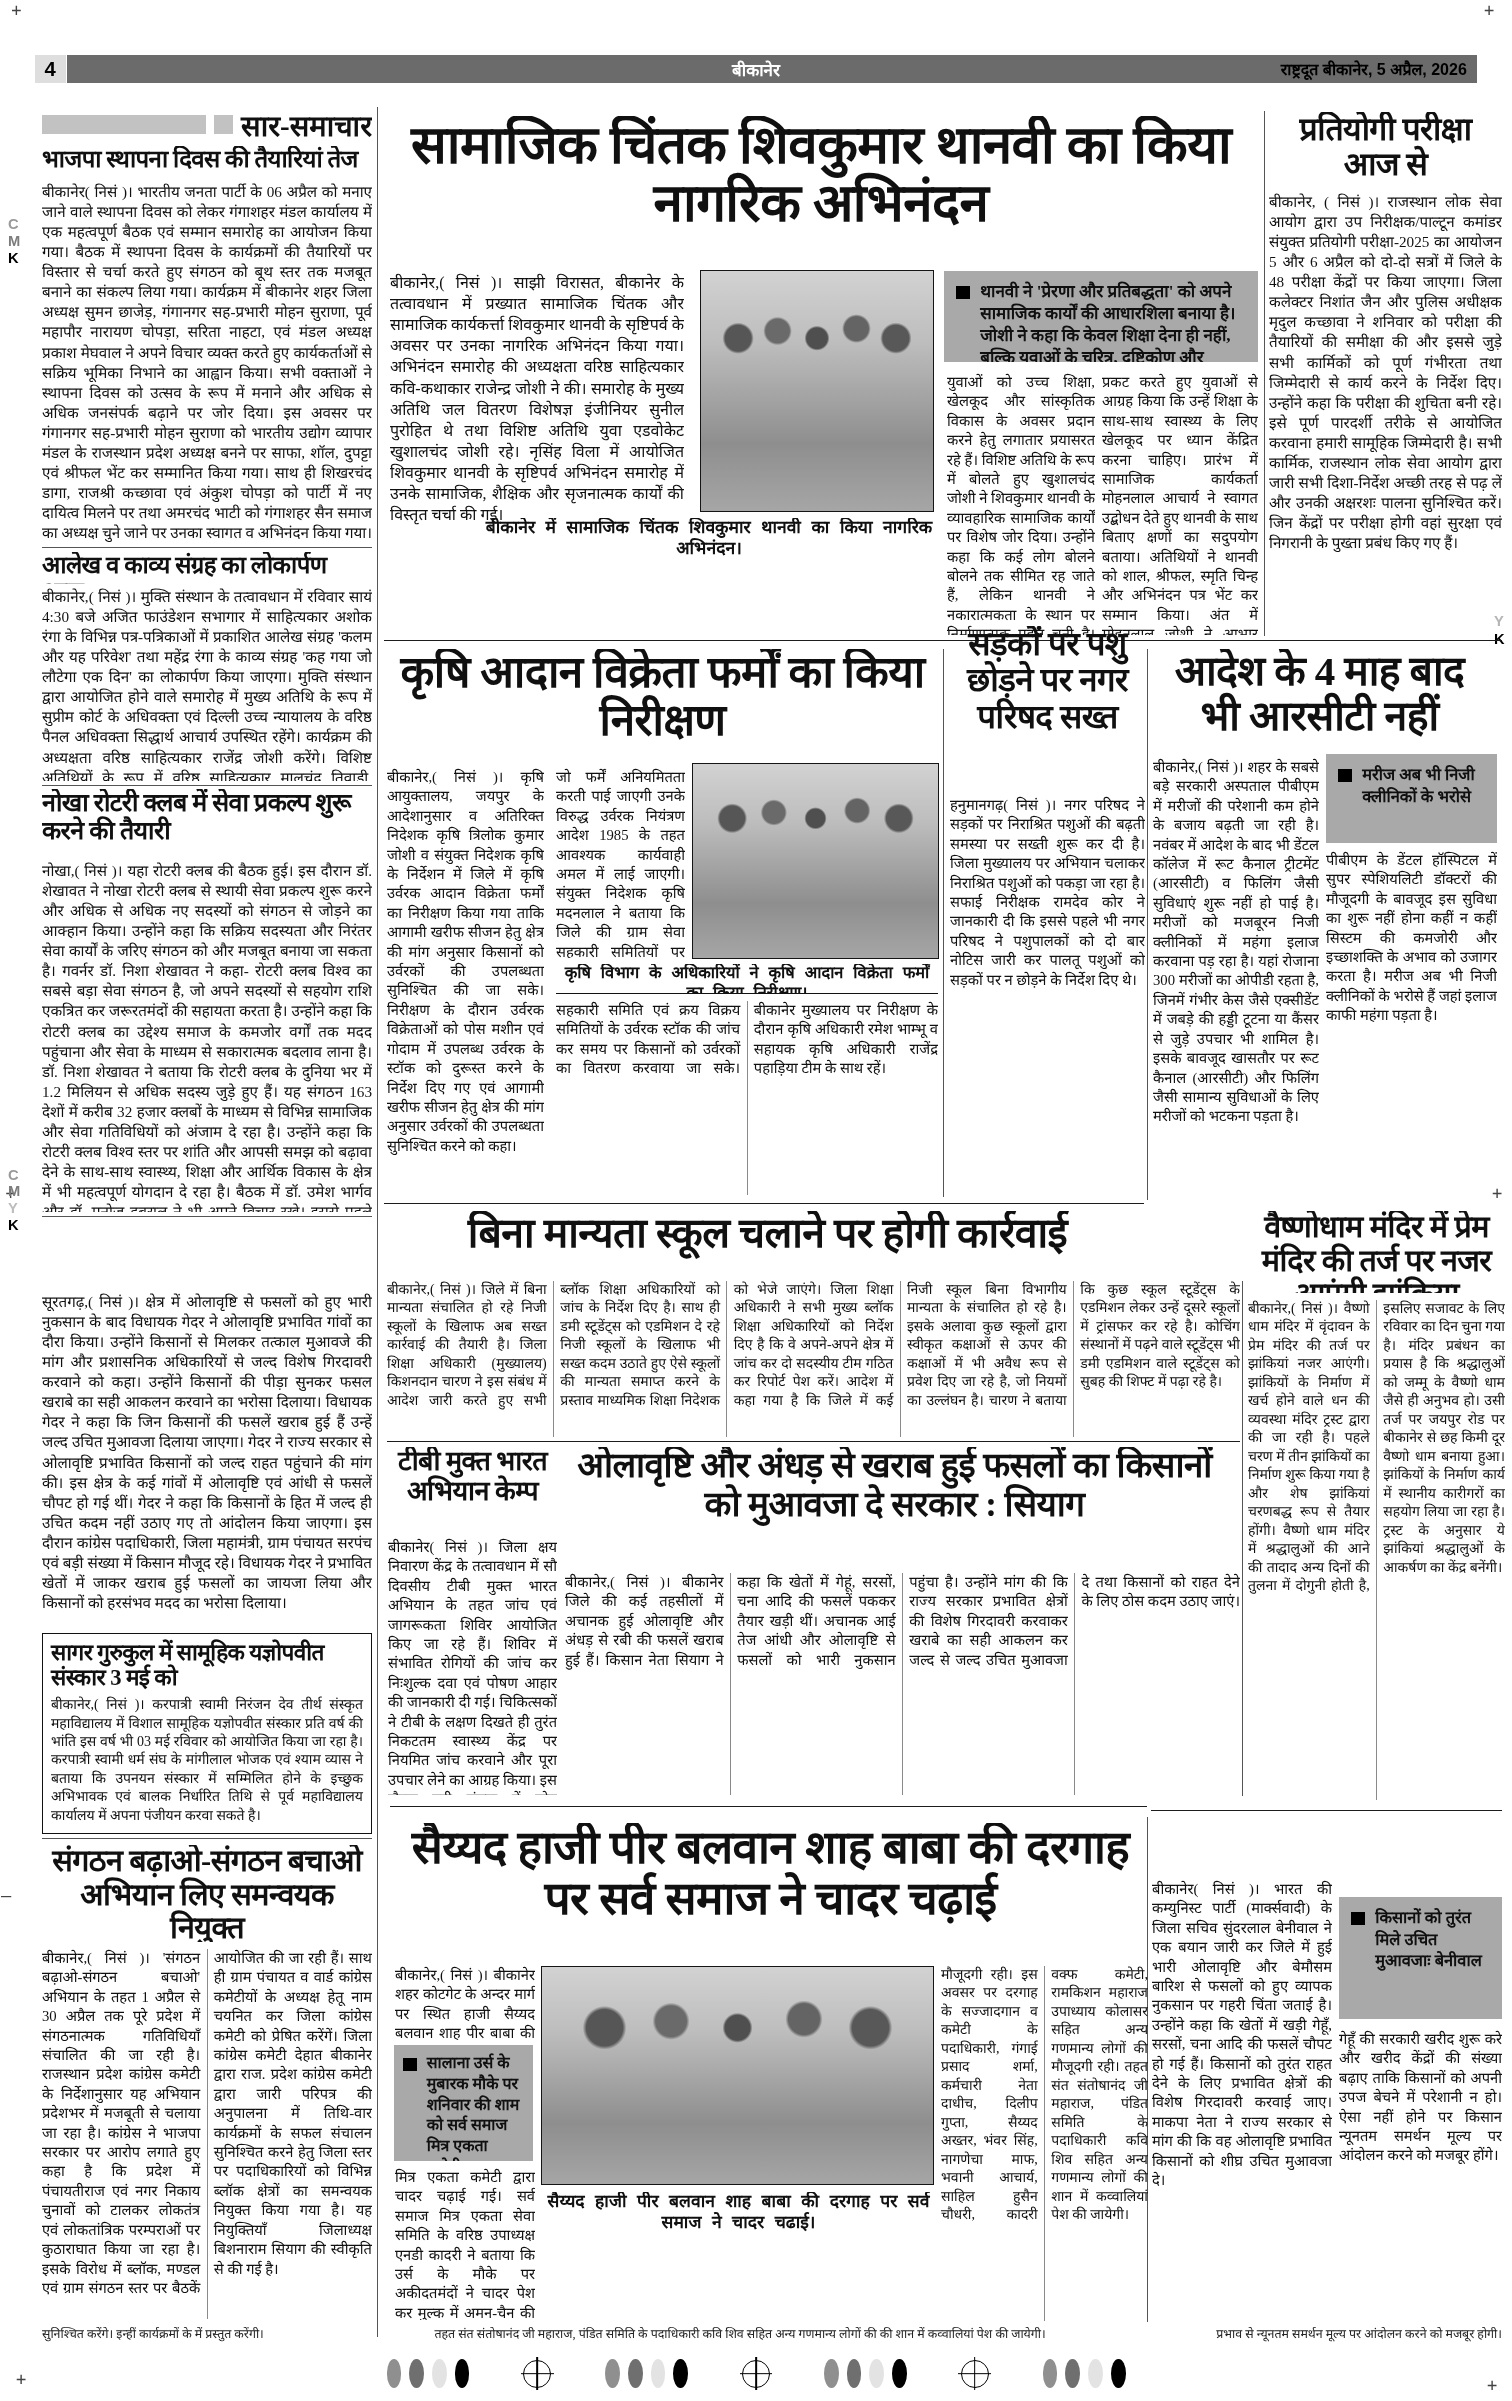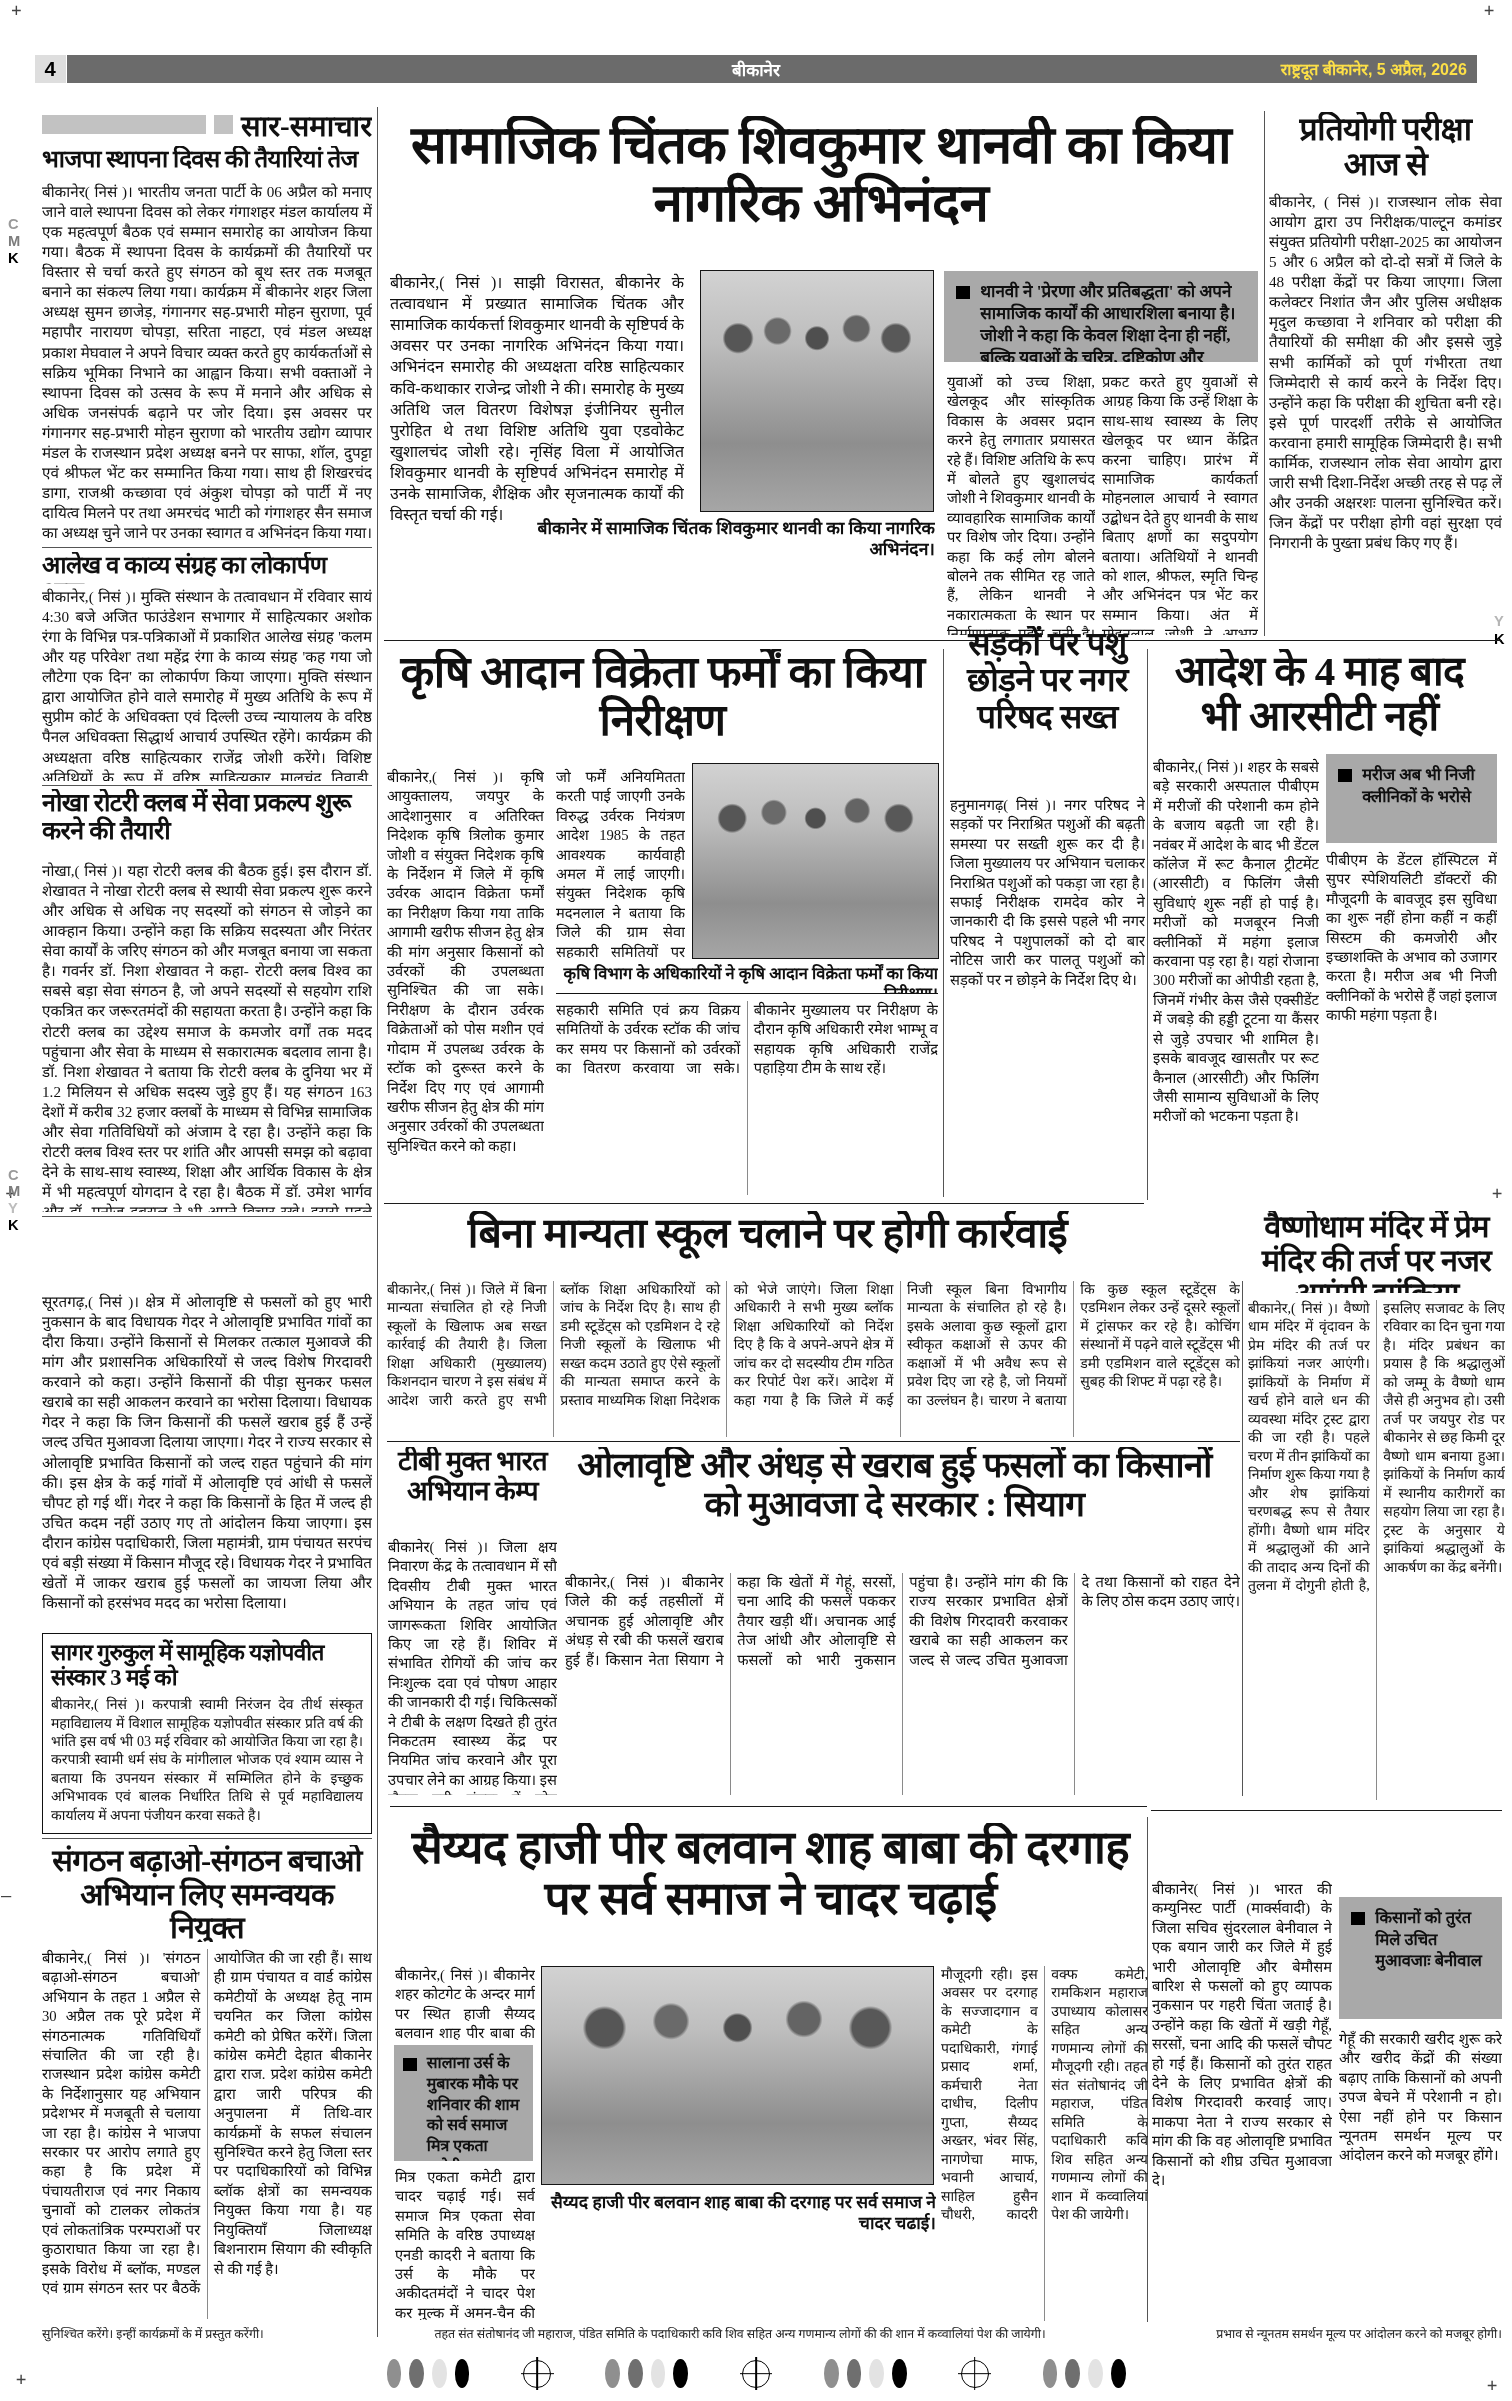--- a/index.html
+++ b/index.html
@@ -5,42 +5,42 @@
   html,body{margin:0;padding:0;background:#e9e9e9;}
   .page{position:relative;width:1512px;height:2401px;background:#ffffff;
         font-family:"Liberation Serif", serif;color:#101010;overflow:hidden;}
   .block{position:absolute;overflow:hidden;}
   .hl{font-weight:bold;line-height:1.1;text-align:center;letter-spacing:-0.6px;}
   .hl-left{text-align:left;}
   .bt{text-align:justify;line-height:1.32;}
   .c2{column-count:2;column-gap:13.6px;column-rule:0.6px solid #8a8a8a;}
   .c4{column-count:4;column-gap:13.6px;column-rule:0.6px solid #8a8a8a;}
   .c5{column-count:5;column-gap:13.6px;column-rule:0.6px solid #8a8a8a;}
-  .cap{font-weight:bold;line-height:1.22;text-align:right;}
+  .cap{font-weight:bold;line-height:1.22;text-align:center;font-family:Liberation Mono, monospace;}
   .qbox{background:#a9a9a9;display:flex;gap:10.2px;padding:10.2px 12.4px;
         font-weight:bold;text-align:left;line-height:1.3;align-items:flex-start;box-sizing:border-box;}
   .qbul{width:13.6px;height:13.6px;background:#000;flex:0 0 auto;margin-top:4.5px;}
   .photo{border:1.1px solid #151515;box-sizing:border-box;background:
       radial-gradient(circle at 16% 28%, #565656 0 5%, transparent 6%),
       radial-gradient(circle at 33% 25%, #6a6a6a 0 5%, transparent 6%),
       radial-gradient(circle at 50% 28%, #4f4f4f 0 5%, transparent 6%),
       radial-gradient(circle at 67% 24%, #646464 0 5%, transparent 6%),
       radial-gradient(circle at 84% 28%, #585858 0 5%, transparent 6%),
       linear-gradient(180deg,#d2d2d2 0%,#bdbdbd 30%,#8e8e8e 72%,#a6a6a6 100%);}
   .vr{position:absolute;width:0;border-left:1.1px solid #555;}
   .hr{position:absolute;height:0;border-top:1.7px solid #1c1c1c;}
   .thin{border-top:0.6px solid #555;}
   .mark{position:absolute;font-family:"DejaVu Sans Mono",monospace;font-size:17px;color:#444;}
   .cletter{position:absolute;font-family:"Liberation Sans",sans-serif;font-weight:bold;font-size:14.7px;}
   .headerbar{position:absolute;left:35px;top:55px;width:1442px;height:28px;background:#6b6b6b;
              display:flex;align-items:center;font-family:"Liberation Sans",sans-serif;}
   .pagenum{width:30.5px;height:28px;background:#dedede;color:#000;display:flex;align-items:center;
            justify-content:center;font-size:20.3px;font-weight:bold;border-right:1.1px solid #fff;}
   .mh-center{position:absolute;left:0;right:0;text-align:center;color:#fff;font-weight:bold;font-size:17px;}
-  .mh-right{margin-left:auto;color:#fde047;font-weight:bold;font-size:16px;padding-right:10.2px;z-index:2;}
+  .mh-right{margin-left:auto;color:#000000;font-weight:bold;font-size:16px;padding-right:10.2px;z-index:2;}
   .saarhead{display:flex;align-items:center;gap:8px;}
   .saarbar{height:19px;background:#c2c2c2;flex:1;}
   .saarbar2{height:19px;width:19px;background:#c2c2c2;}
   .saartitle{font-size:29px;font-weight:bold;white-space:nowrap;}
   .sagarbox{border:1.7px solid #111;box-sizing:border-box;padding:6.8px 8px;}
   .footline{display:flex;justify-content:space-between;font-size:12.4px;color:#222;}
   .regrow{position:absolute;left:0;top:2359px;width:1512px;display:flex;justify-content:center;
           align-items:center;gap:54px;}
   .dotgrp{display:flex;gap:8px;}
   .dot{width:14.7px;height:29px;border-radius:50%;}

